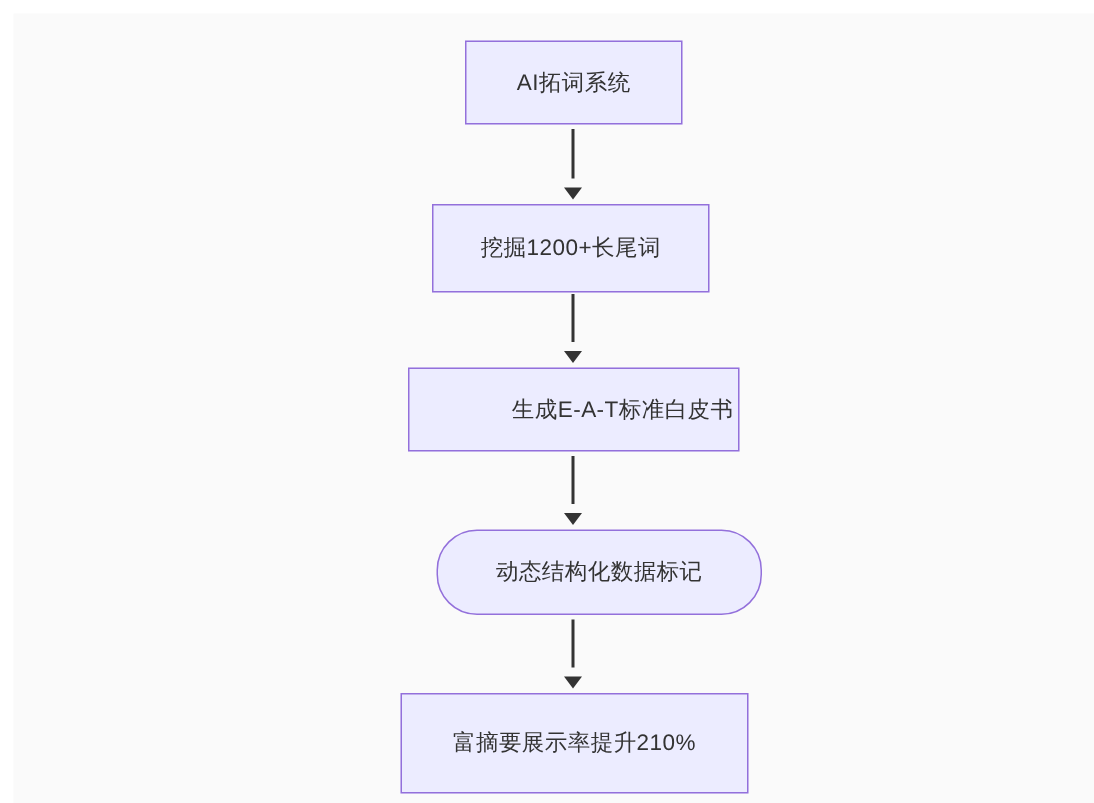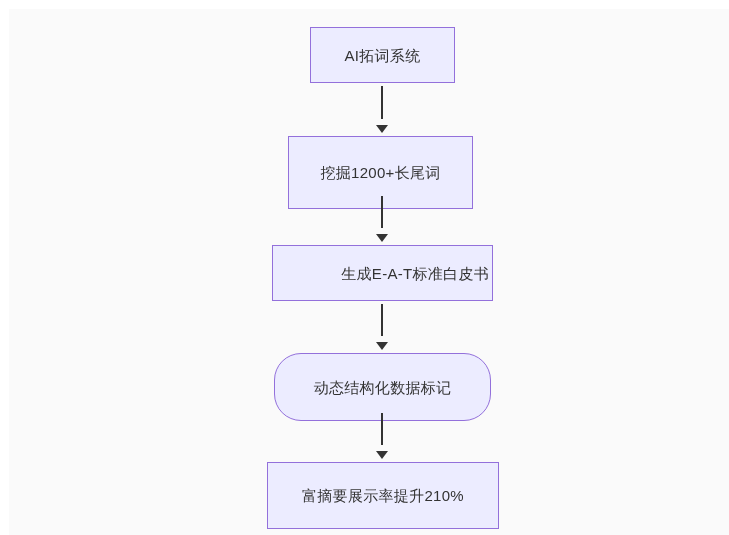--- a/index.html
+++ b/index.html
@@ -29,23 +29,23 @@
     color: var(--text);
     font-size: 15px;
     display: flex;
     align-items: center;
     justify-content: center;
     text-align: center;
     line-height: 1;
     letter-spacing: 0.3px;
   }
   .node1 { left: 298px; top: 15px;  width: 145px; height: 56px; }
-  .node2 { left: 276px; top: 124px; width: 185px; height: 73px; }
+  .node2 { left: 276px; top: 124px; width: 185px; height: 59px; }
   .node3 { left: 260px; top: 233px; width: 221px; height: 56px; justify-content: flex-end; }
-  .node4 { left: 262px; top: 341px; width: 217px; height: 68px; border-radius: 27px; }
+  .node4 { left: 279px; top: 341px; width: 217px; height: 57px; border-radius: 27px; }
   .node5 { left: 255px; top: 450px; width: 232px; height: 67px; }
 
   .edge {
     position: absolute;
     left: 364px;
     width: 12px;
     display: flex;
     flex-direction: column;
     align-items: center;
   }

